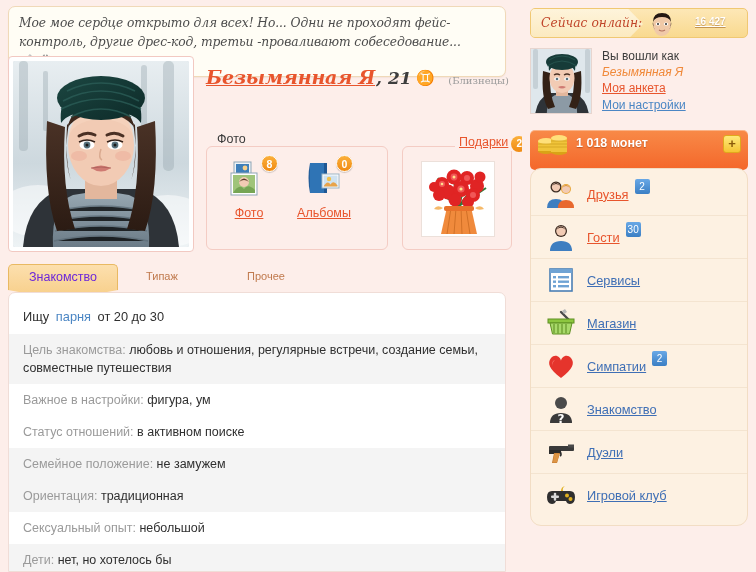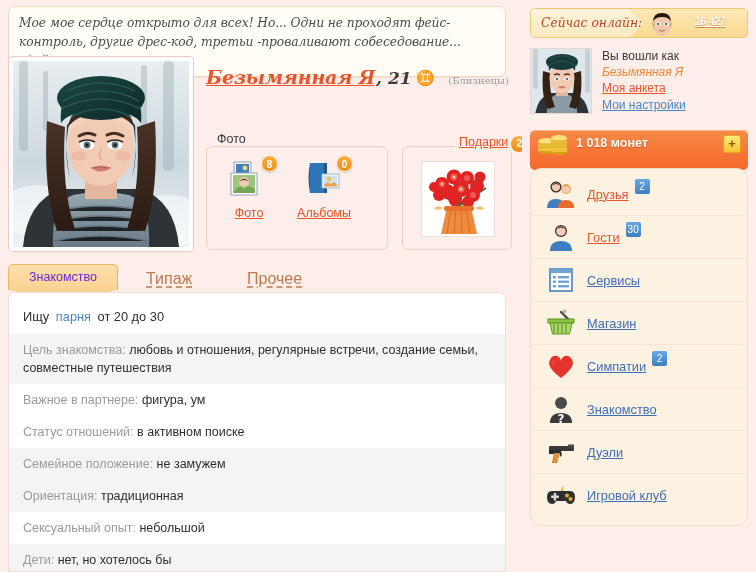--- a/index.html
+++ b/index.html
@@ -247,23 +247,22 @@
     left: 8px; top: 6px;
     width: 110px;
     text-align: center;
     font-size: 12.5px;
     color: #6d28d9;
     z-index: 3;
   }
   .tab-inactive {
     position: absolute;
     top: 6px;
-    font-size: 16px;
+    font-size: 11px;
     color: #c07a4e;
-    text-decoration: underline;
     text-decoration-style: dashed;
     text-underline-offset: 3px;
   }
   #tab-tipazh { left: 146px; }
   #tab-prochee { left: 247px; }
   
   #info-card {
     position: absolute;
     left: 8px; top: 292px;
     width: 498px; height: 280px;
@@ -694,21 +693,21 @@
         <span>Ищу</span>
         <span class="seek-link">парня</span>
         <span>от 20 до 30</span>
       </div>
 
       <div class="info-row alt">
         <span class="info-label">Цель знакомства:</span>
         <span class="info-val">любовь и отношения, регулярные встречи, создание семьи, совместные путешествия</span>
       </div>
       <div class="info-row">
-        <span class="info-label">Важное в партнере:</span>
+        <span class="info-label">Важное в настройки:</span>
         <span class="info-val">фигура, ум</span>
       </div>
       <div class="info-row">
         <span class="info-label">Статус отношений:</span>
         <span class="info-val">в активном поиске</span>
       </div>
       <div class="info-row alt">
         <span class="info-label">Семейное положение:</span>
         <span class="info-val">не замужем</span>
       </div>

